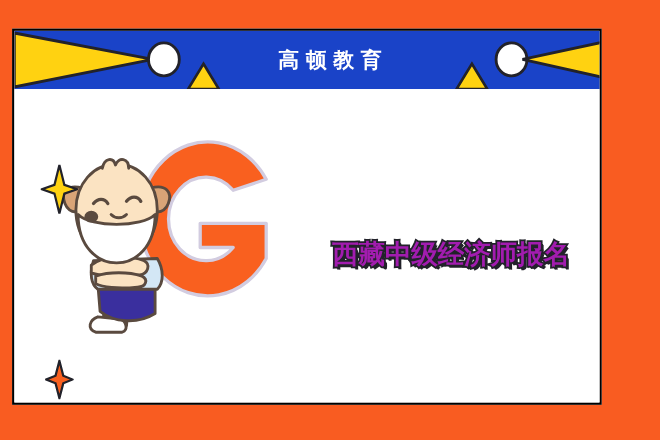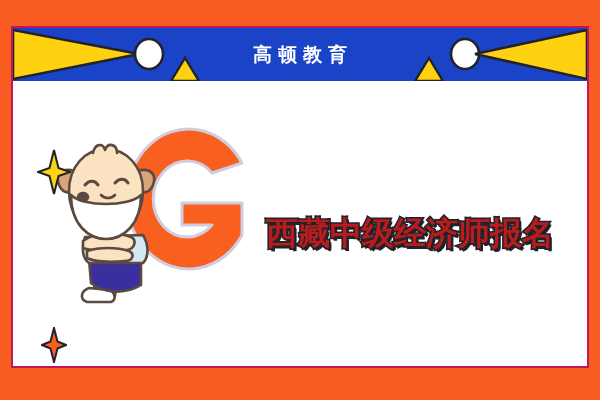--- a/index.html
+++ b/index.html
@@ -21,24 +21,24 @@
     height: 400px;
     background: #F95C21;
     box-sizing: border-box;
   }
 
   
   #content-card {
     position: absolute;
     left: 11px;
     top: 26px;
-    width: 578px;
+    width: 536px;
     height: 342px;
     background: #ffffff;
-    border: 2px solid #be185d;
+    border: 2px solid #000000;
     box-sizing: border-box;
     overflow: hidden;
   }
 
   
   #header-banner {
     position: absolute;
     left: 0;
     top: 0;
     width: 574px;
@@ -108,25 +108,25 @@
   
   #headline {
     position: absolute;
     left: 232px;
     top: 134px;
     width: 330px;
     text-align: center;
     z-index: 3;
   }
   #headline .hl-line {
-    font-family: Liberation Serif, serif;
-    font-size: 32px;
+    font-family: Liberation Mono, monospace;
+    font-size: 24px;
     font-weight: 700;
     line-height: 37px;
-    color: #b91c1c;
+    color: #a21caf;
     letter-spacing: 0px;
     white-space: nowrap;
     -webkit-text-stroke: 3.2px #22222a;
     paint-order: stroke fill;
     text-shadow:
        2px 2px 0 #22222a,
        2.6px 2.6px 0 #22222a;
   }
 </style>
 </head>

